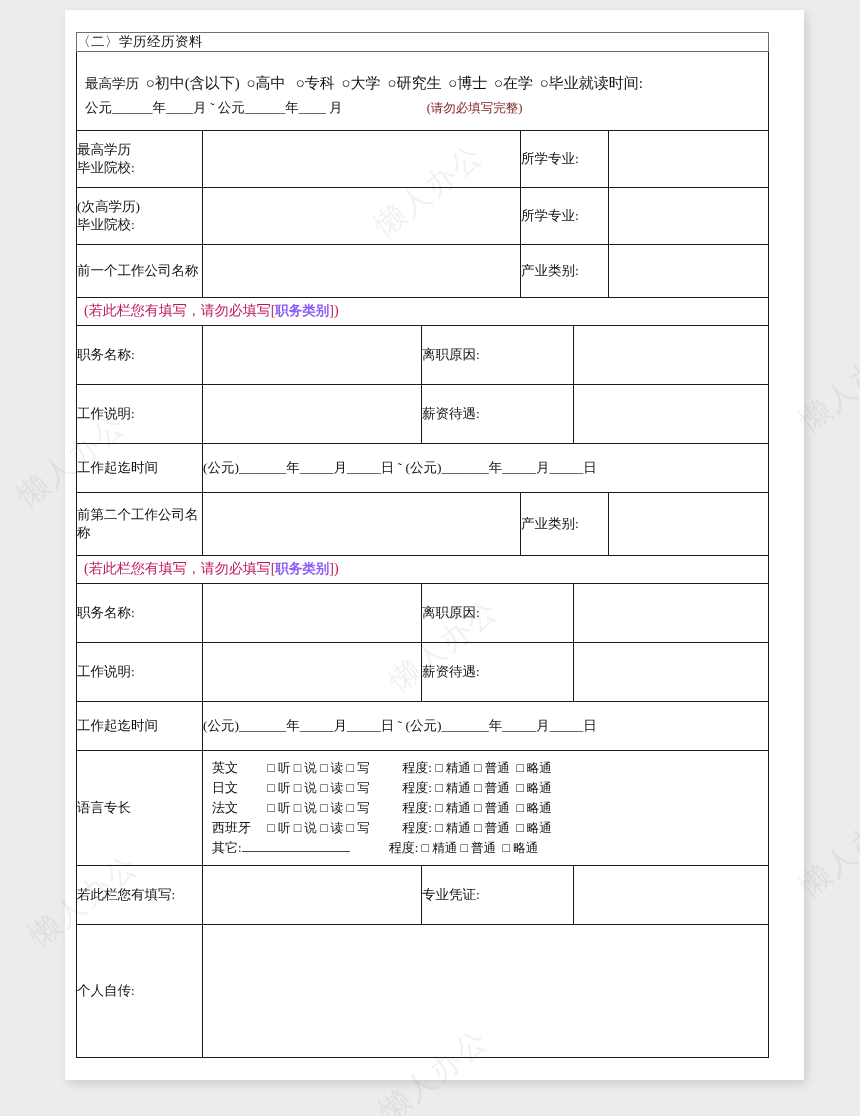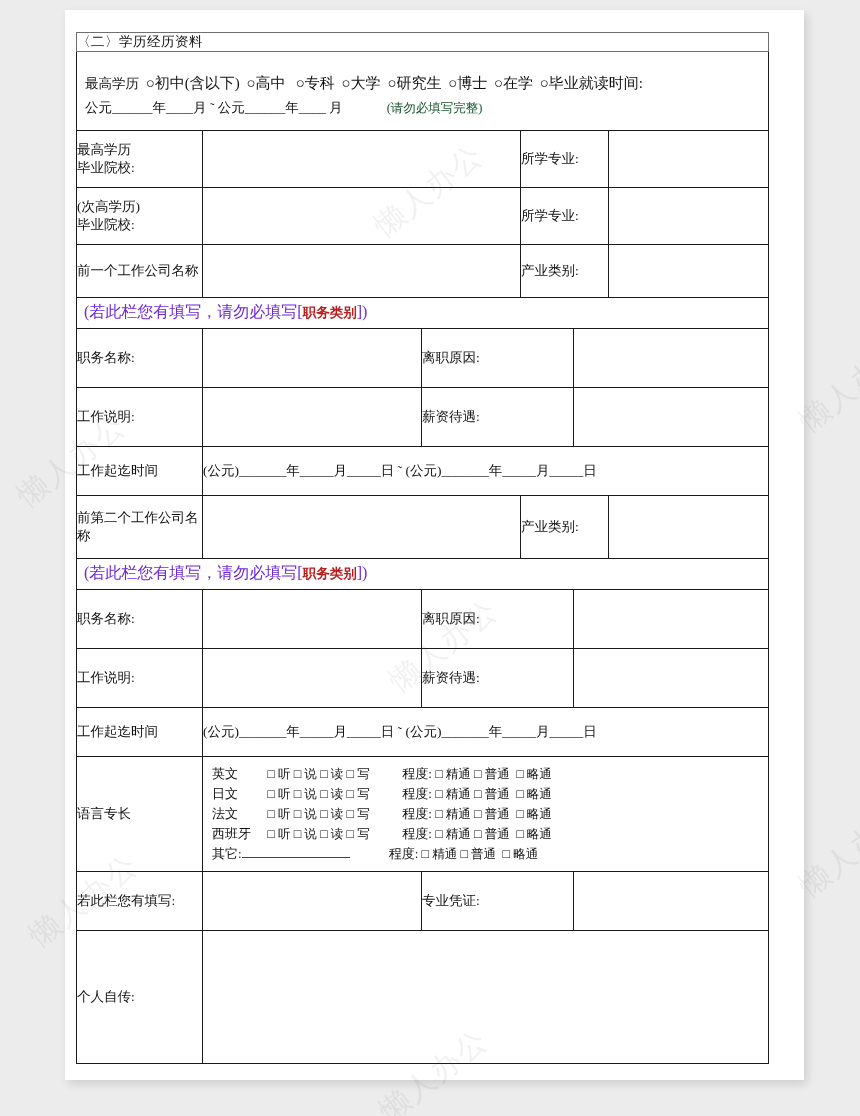--- a/index.html
+++ b/index.html
@@ -71,39 +71,39 @@
   .label-cell {
     padding: 6px 5px 6px 8px;
     line-height: 1.35;
   }
   .note-row td {
     border-left: 1.6px solid #1a1a1a;
     border-right: 1.6px solid #1a1a1a;
     padding: 4px 5px 5px 7px;
   }
   .note-text {
-    color: #6d28d9;
-    font-size: 16px;
+    color: #be185d;
+    font-size: 14px;
   }
   .note-hl {
-    color: #b91c1c;
+    color: #8b5cf6;
     font-weight: bold;
   }
   .top-row-inner {
     padding: 18px 8px 10px 8px;
     line-height: 1.75;
     font-size: 13.5px;
   }
   .radio-mark {
     font-size: 15px;
   }
   .hint-gray {
-    color: #14532d;
+    color: #7f1d1d;
     font-size: 12.5px;
-    margin-left: 44px;
+    margin-left: 84px;
   }
   .date-line {
     padding: 6px 8px;
     font-size: 13.5px;
     white-space: nowrap;
     margin-top: 30px;
   }
   .lang-block {
     padding: 7px 6px 7px 9px;
     font-size: 13px;

